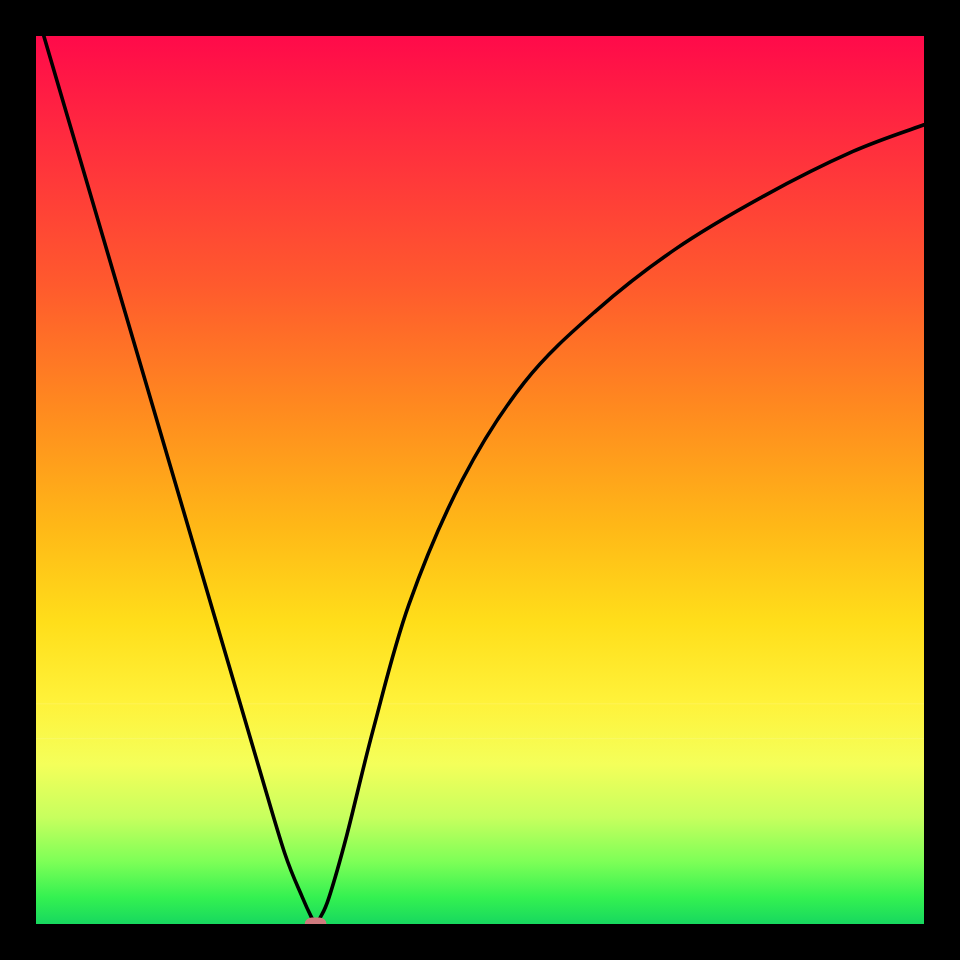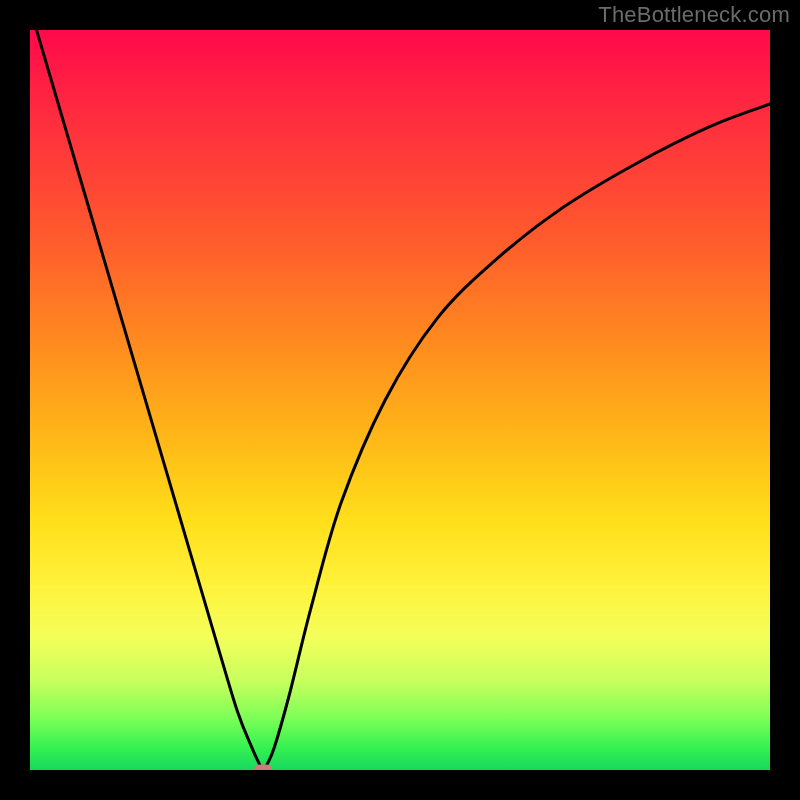--- a/index.html
+++ b/index.html
@@ -76,21 +76,20 @@
     width: 100%;
     height: 1px;
     opacity: 0.12;
     background: #fff;
   }
 </style>
 </head>
 <body>
 
 <div class="frame">
-  <div class="watermark">TheBottleneck.com</div>
 
   <div class="plot-area">
     <div class="gradient"></div>
 
     <div class="band" style="top:556px"></div>
     <div class="band" style="top:585px"></div>
 
     <svg class="curve" viewBox="0 0 740 740" preserveAspectRatio="none">
       <path id="curve-path" d="M 0.00 -22.20 C 6.17 -1.23, 24.67 61.67, 37.00 103.60 C 49.33 145.53, 61.67 187.47, 74.00 229.40 C 86.33 271.33, 98.67 313.27, 111.00 355.20 C 123.33 397.13, 135.67 439.07, 148.00 481.00 C 160.33 522.93, 175.13 573.50, 185.00 606.80 C 194.87 640.10, 201.03 662.30, 207.20 680.80 C 213.37 699.30, 218.30 708.92, 222.00 717.80 C 225.70 726.68, 227.55 730.38, 229.40 734.08 C 231.25 737.78, 231.87 739.88, 233.10 740.00 C 234.33 740.12, 234.95 738.52, 236.80 734.82 C 238.65 731.12, 240.50 729.27, 244.20 717.80 C 247.90 706.33, 252.83 689.43, 259.00 666.00 C 265.17 642.57, 272.57 609.27, 281.20 577.20 C 289.83 545.13, 298.47 508.13, 310.80 473.60 C 323.13 439.07, 339.17 400.83, 355.20 370.00 C 371.23 339.17, 388.50 312.03, 407.00 288.60 C 425.50 265.17, 445.23 247.90, 466.20 229.40 C 487.17 210.90, 509.37 193.63, 532.80 177.60 C 556.23 161.57, 582.13 146.77, 606.80 133.20 C 631.47 119.63, 658.60 106.07, 680.80 96.20 C 703.00 86.33, 730.13 77.70, 740.00 74.00" fill="none" stroke="#000" stroke-width="3" stroke-linecap="round" stroke-linejoin="round"></path>
     </svg>

